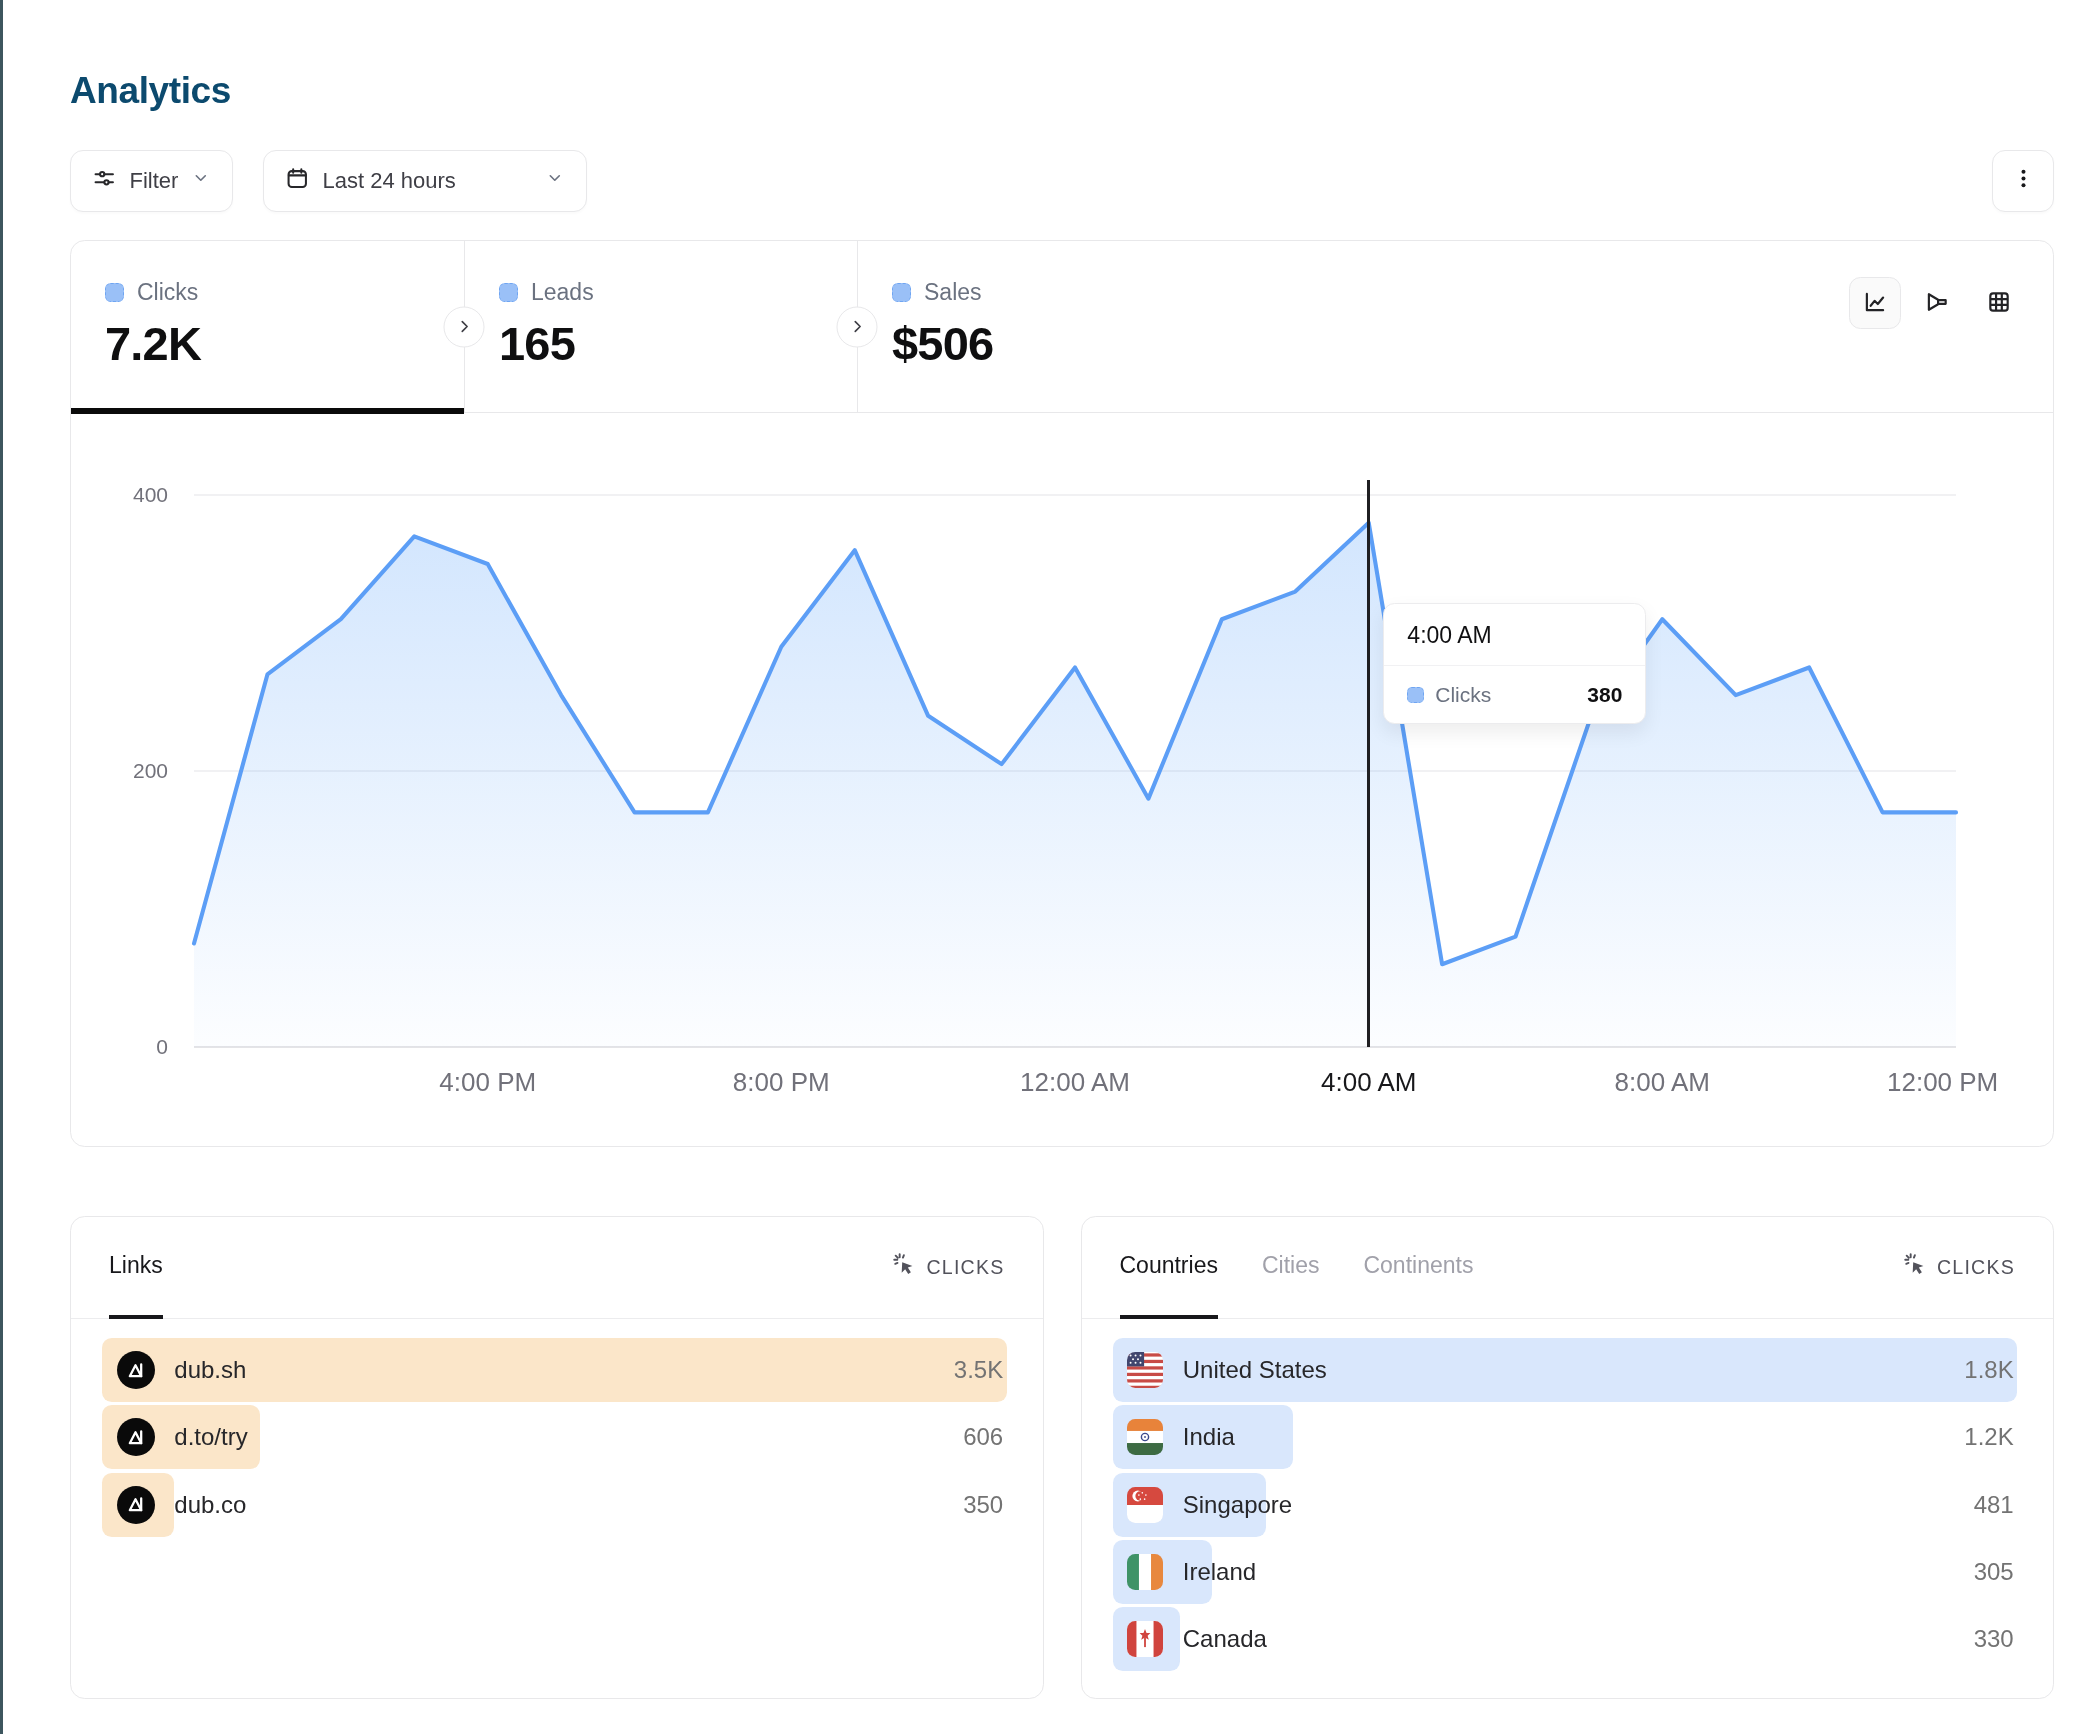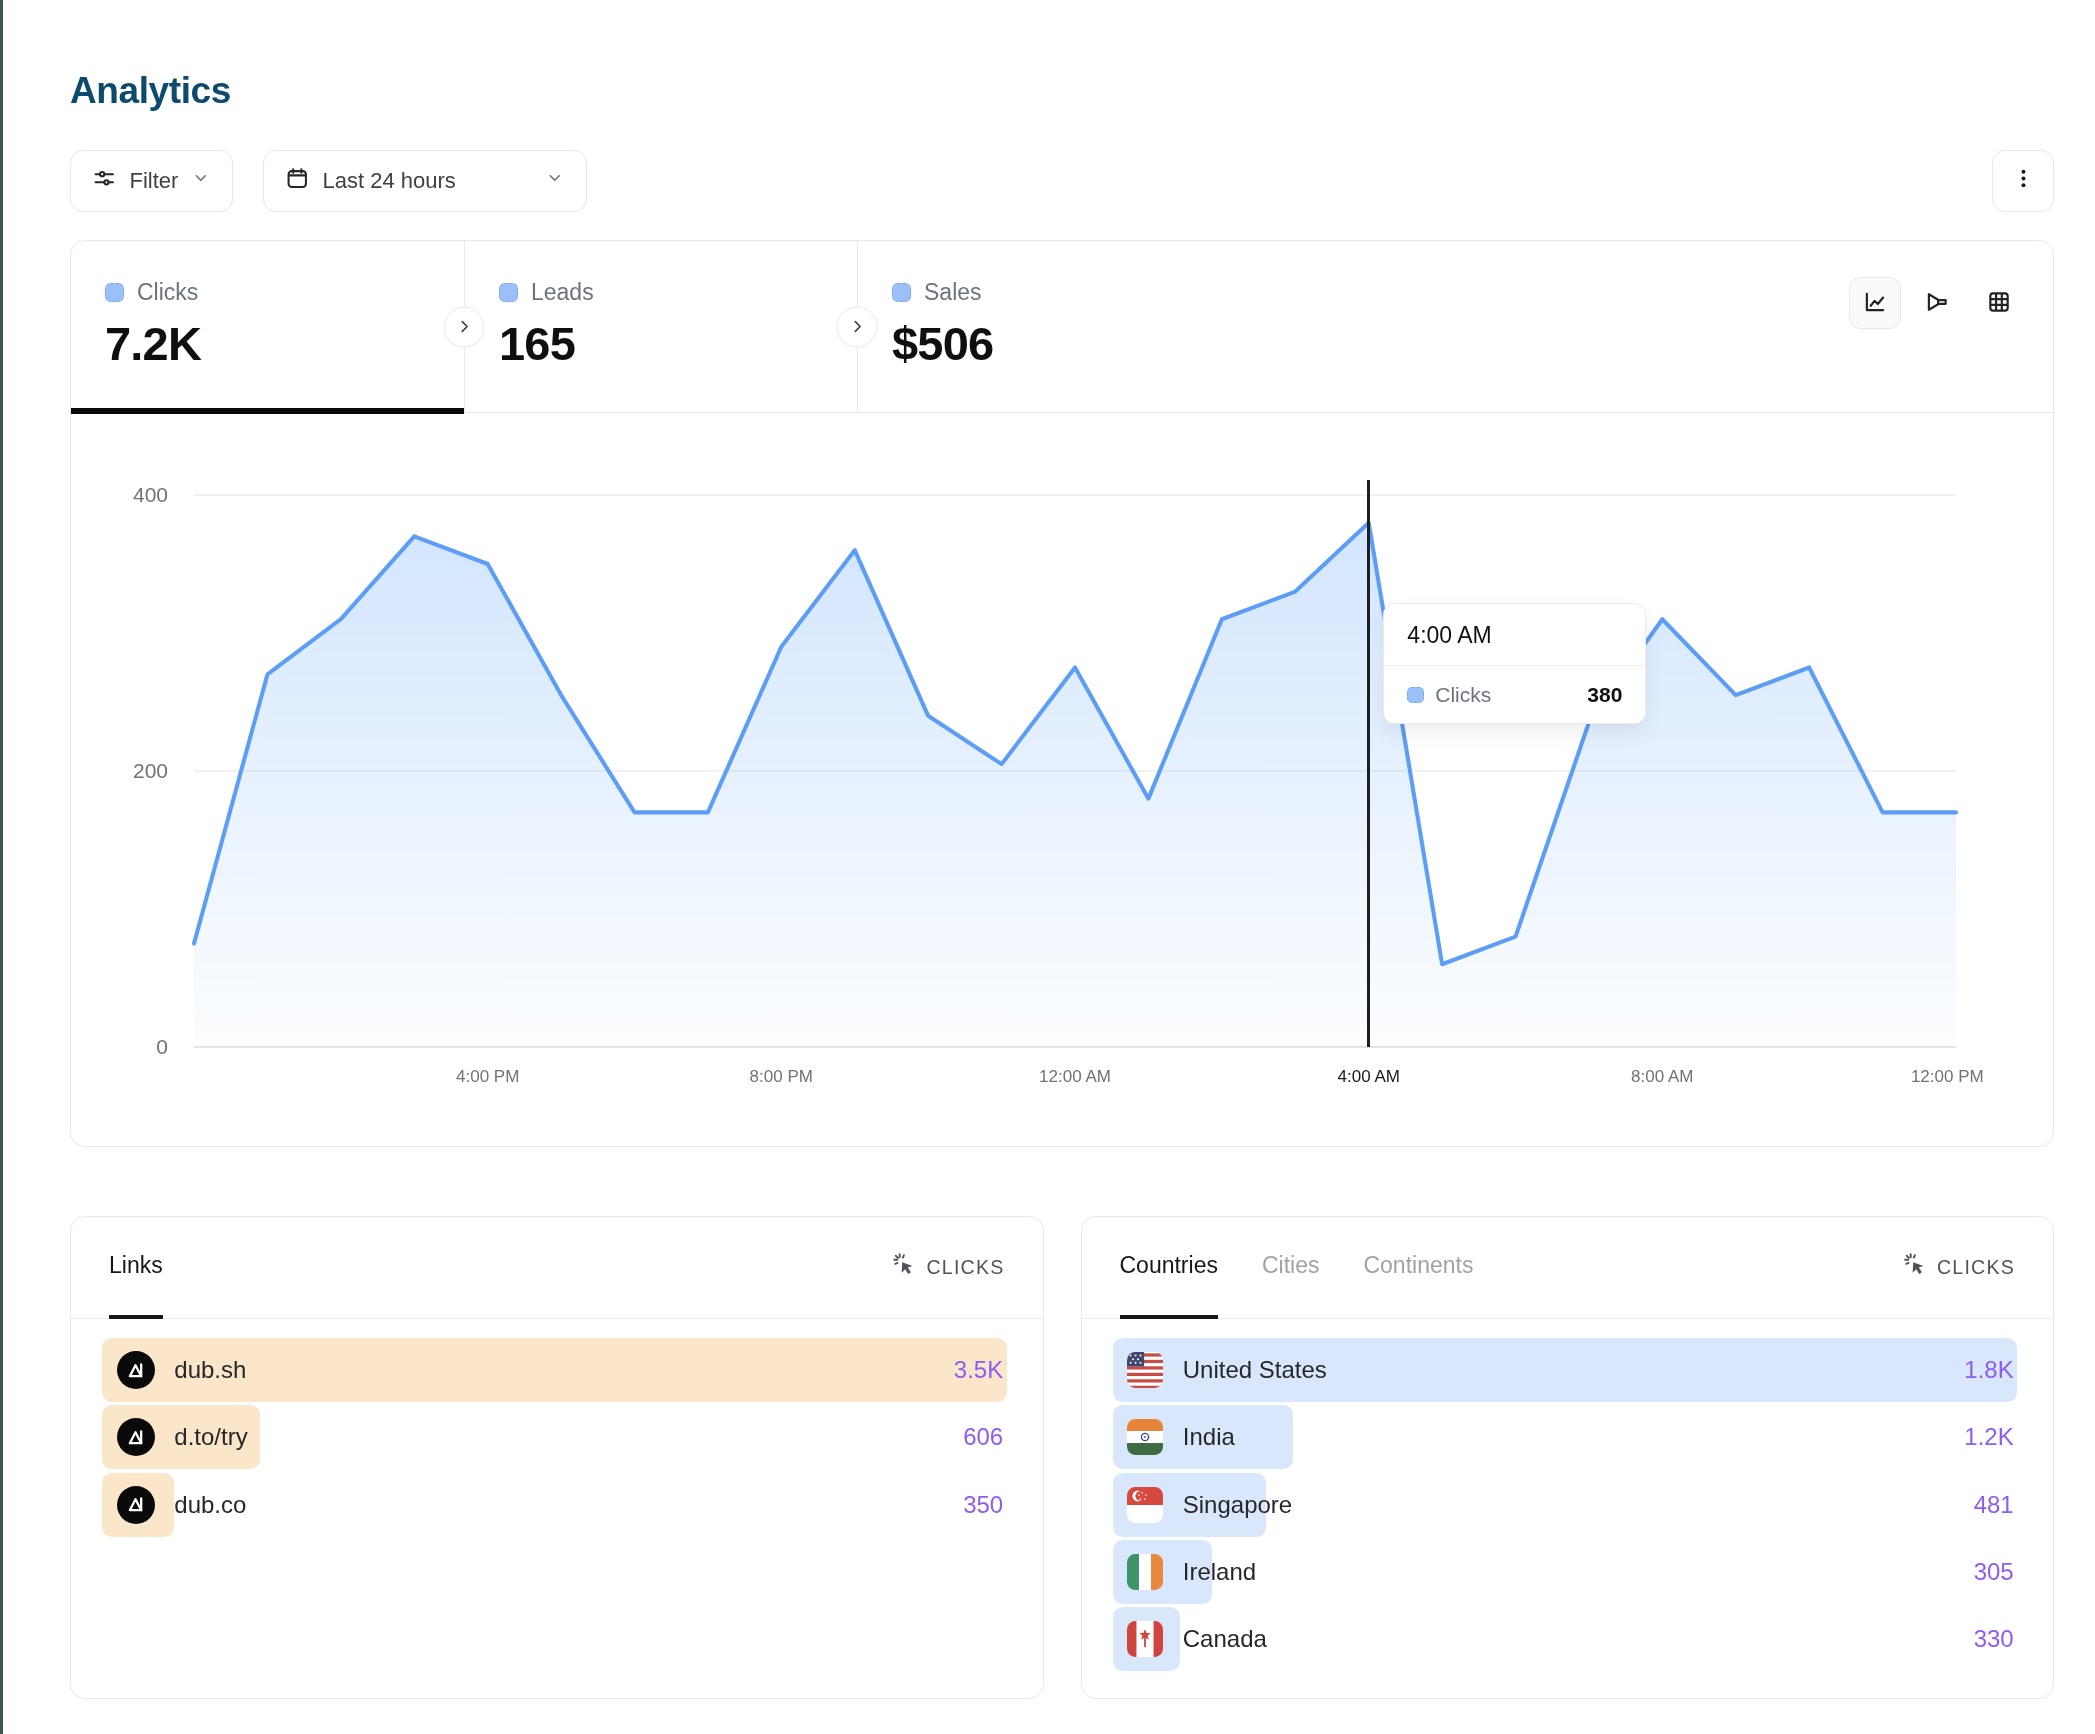--- a/index.html
+++ b/index.html
@@ -49,21 +49,21 @@
   .gridline.baseline { background:#e4e4e7; }
   .ylab { position:absolute; right:calc(100% + 26px); transform:translateY(-50%); font-size:21px; color:#71717a; }
   .area-svg { position:absolute; inset:0; width:100%; height:100%; overflow:visible; }
   .hoverline { position:absolute; top:-14.7px; bottom:0; width:2.5px; background:#1f1f22; z-index:3; }
   .tooltip { position:absolute; width:263px; background:#fff; border:1.6px solid #ececee; border-radius:11.5px;
     box-shadow:0 8.2px 19.6px rgba(0,0,0,0.07); z-index:4; }
   .tooltip-h { padding:18px 23px 16.4px; font-size:23px; color:#101012; border-bottom:1.6px solid #f1f1f3; }
   .tooltip-row { display:flex; align-items:center; gap:11.5px; padding:16.4px 23px; font-size:21px; color:#6b7280; }
   .tooltip-row .legend-sq { width:16.4px; height:16.4px; border-radius:4.9px; }
   .tooltip-val { margin-left:auto; color:#101012; font-weight:700; }
-  .x-axis { margin:11.5px 97px 0 123px; height:43px; position:relative; font-size:17px; color:#71717a; }
+  .x-axis { margin:11.5px 97px 0 123px; height:43px; position:relative; font-size:26px; color:#71717a; }
   .xlab { position:absolute; transform:translateX(-50%); top:8.2px; white-space:nowrap; }
   .xlab.hovered { color:#18181b; }
   .xlab.last { transform:translateX(-62%); }
 
   
   .panels { display:flex; gap:37px; margin-top:69px; padding-bottom:37px; }
   .panel { flex:1; border:1.6px solid #e8e8ea; border-radius:14.7px; background:#fff; }
   .panel-header { height:102px; display:flex; align-items:stretch; padding:0 38px; border-bottom:1.6px solid #ececee; }
   .panel-tabs { display:flex; gap:44px; }
   .ptab { display:flex; align-items:center; font-size:23px; color:#a1a1aa; border-bottom:4.1px solid transparent;
@@ -75,21 +75,21 @@
   .row { position:relative; height:64px; margin-bottom:3.3px; display:flex; align-items:center; cursor:pointer; }
   .row-bar { position:absolute; left:0; top:0; bottom:0; border-radius:9.8px; }
   .panel-links .row-bar { background:#fbe6c9; }
   .panel-countries .row-bar { background:#d9e7fc; }
   .row-icon { position:relative; margin-left:14.7px; flex:none; display:flex; z-index:1; }
   .dub-avatar { width:38px; height:38px; border-radius:50%; background:#0a0a0a; display:flex;
     align-items:center; justify-content:center; }
   .flag { width:36px; height:36px; border-radius:8.2px; overflow:hidden; box-shadow:inset 0 0 0 0.8px rgba(0,0,0,0.05); }
   .flag svg { display:block; width:100%; height:100%; }
   .row-label { position:relative; margin-left:19.6px; font-size:24px; color:#27272a; z-index:1; }
-  .row-value { position:relative; margin-left:auto; font-size:24px; color:#8b5cf6; padding-right:3.3px; z-index:1; }
+  .row-value { position:relative; margin-left:auto; font-size:24px; color:#737373; padding-right:3.3px; z-index:1; }
 </style>
 </head>
 <body>
 
 <div class="edge-strip"></div>
 
 <div class="page">
   <h1 class="page-title">Analytics</h1>
 
   <div class="toolbar">

